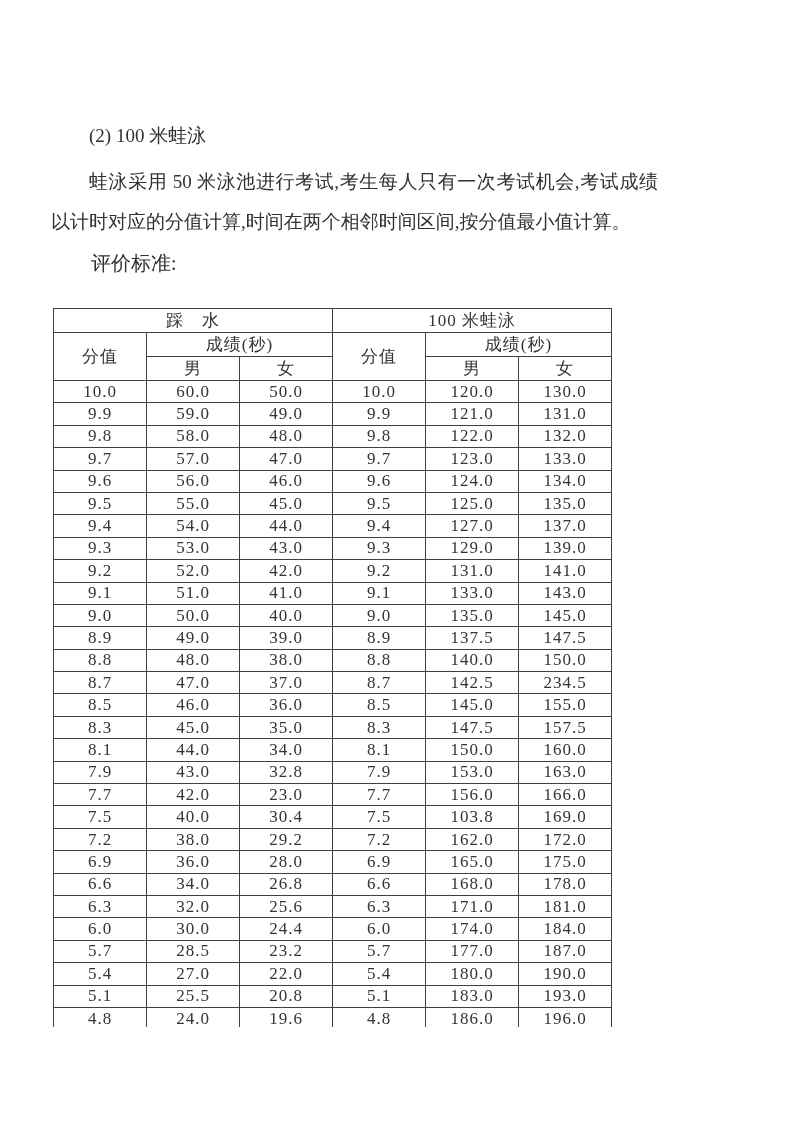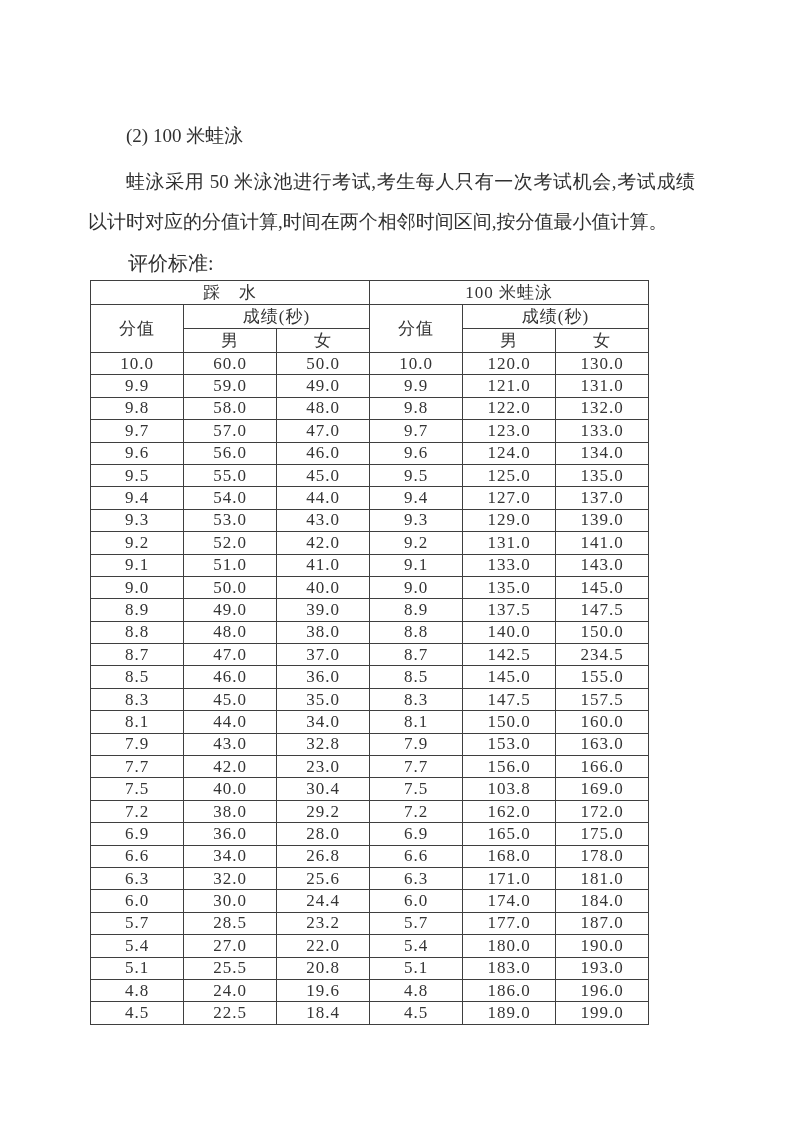--- a/index.html
+++ b/index.html
@@ -9,21 +9,21 @@
   }
   .page {
     position: relative;
     width: 794px;
     height: 1027px;
     background: #ffffff;
     font-family: "Liberation Serif", "DejaVu Serif", serif;
     color: #303030;
     overflow: hidden;
     box-sizing: border-box;
-    padding: 120px 99px 0 88px;
+    padding: 120px 99px 0 51px;
   }
   .heading {
     font-size: 19px;
     line-height: 32px;
     text-indent: 2em;
     white-space: nowrap;
   }
   .para {
     margin: 10px 0 0 0;
     width: 607px;
@@ -36,20 +36,21 @@
     margin-top: 4px;
     font-size: 20px;
     line-height: 34px;
     text-indent: 2em;
   }
   table.score-table {
     border-collapse: collapse;
     table-layout: fixed;
     width: 558px;
     margin-left: 2px;
+    margin-top: 28px;
   }
   table.score-table col { width: 93px; }
   table.score-table th,
   table.score-table td {
     border: 1px solid #3f3f3f;
     font-weight: normal;
     font-size: 17px;
     text-align: center;
     vertical-align: middle;
     padding: 0;

